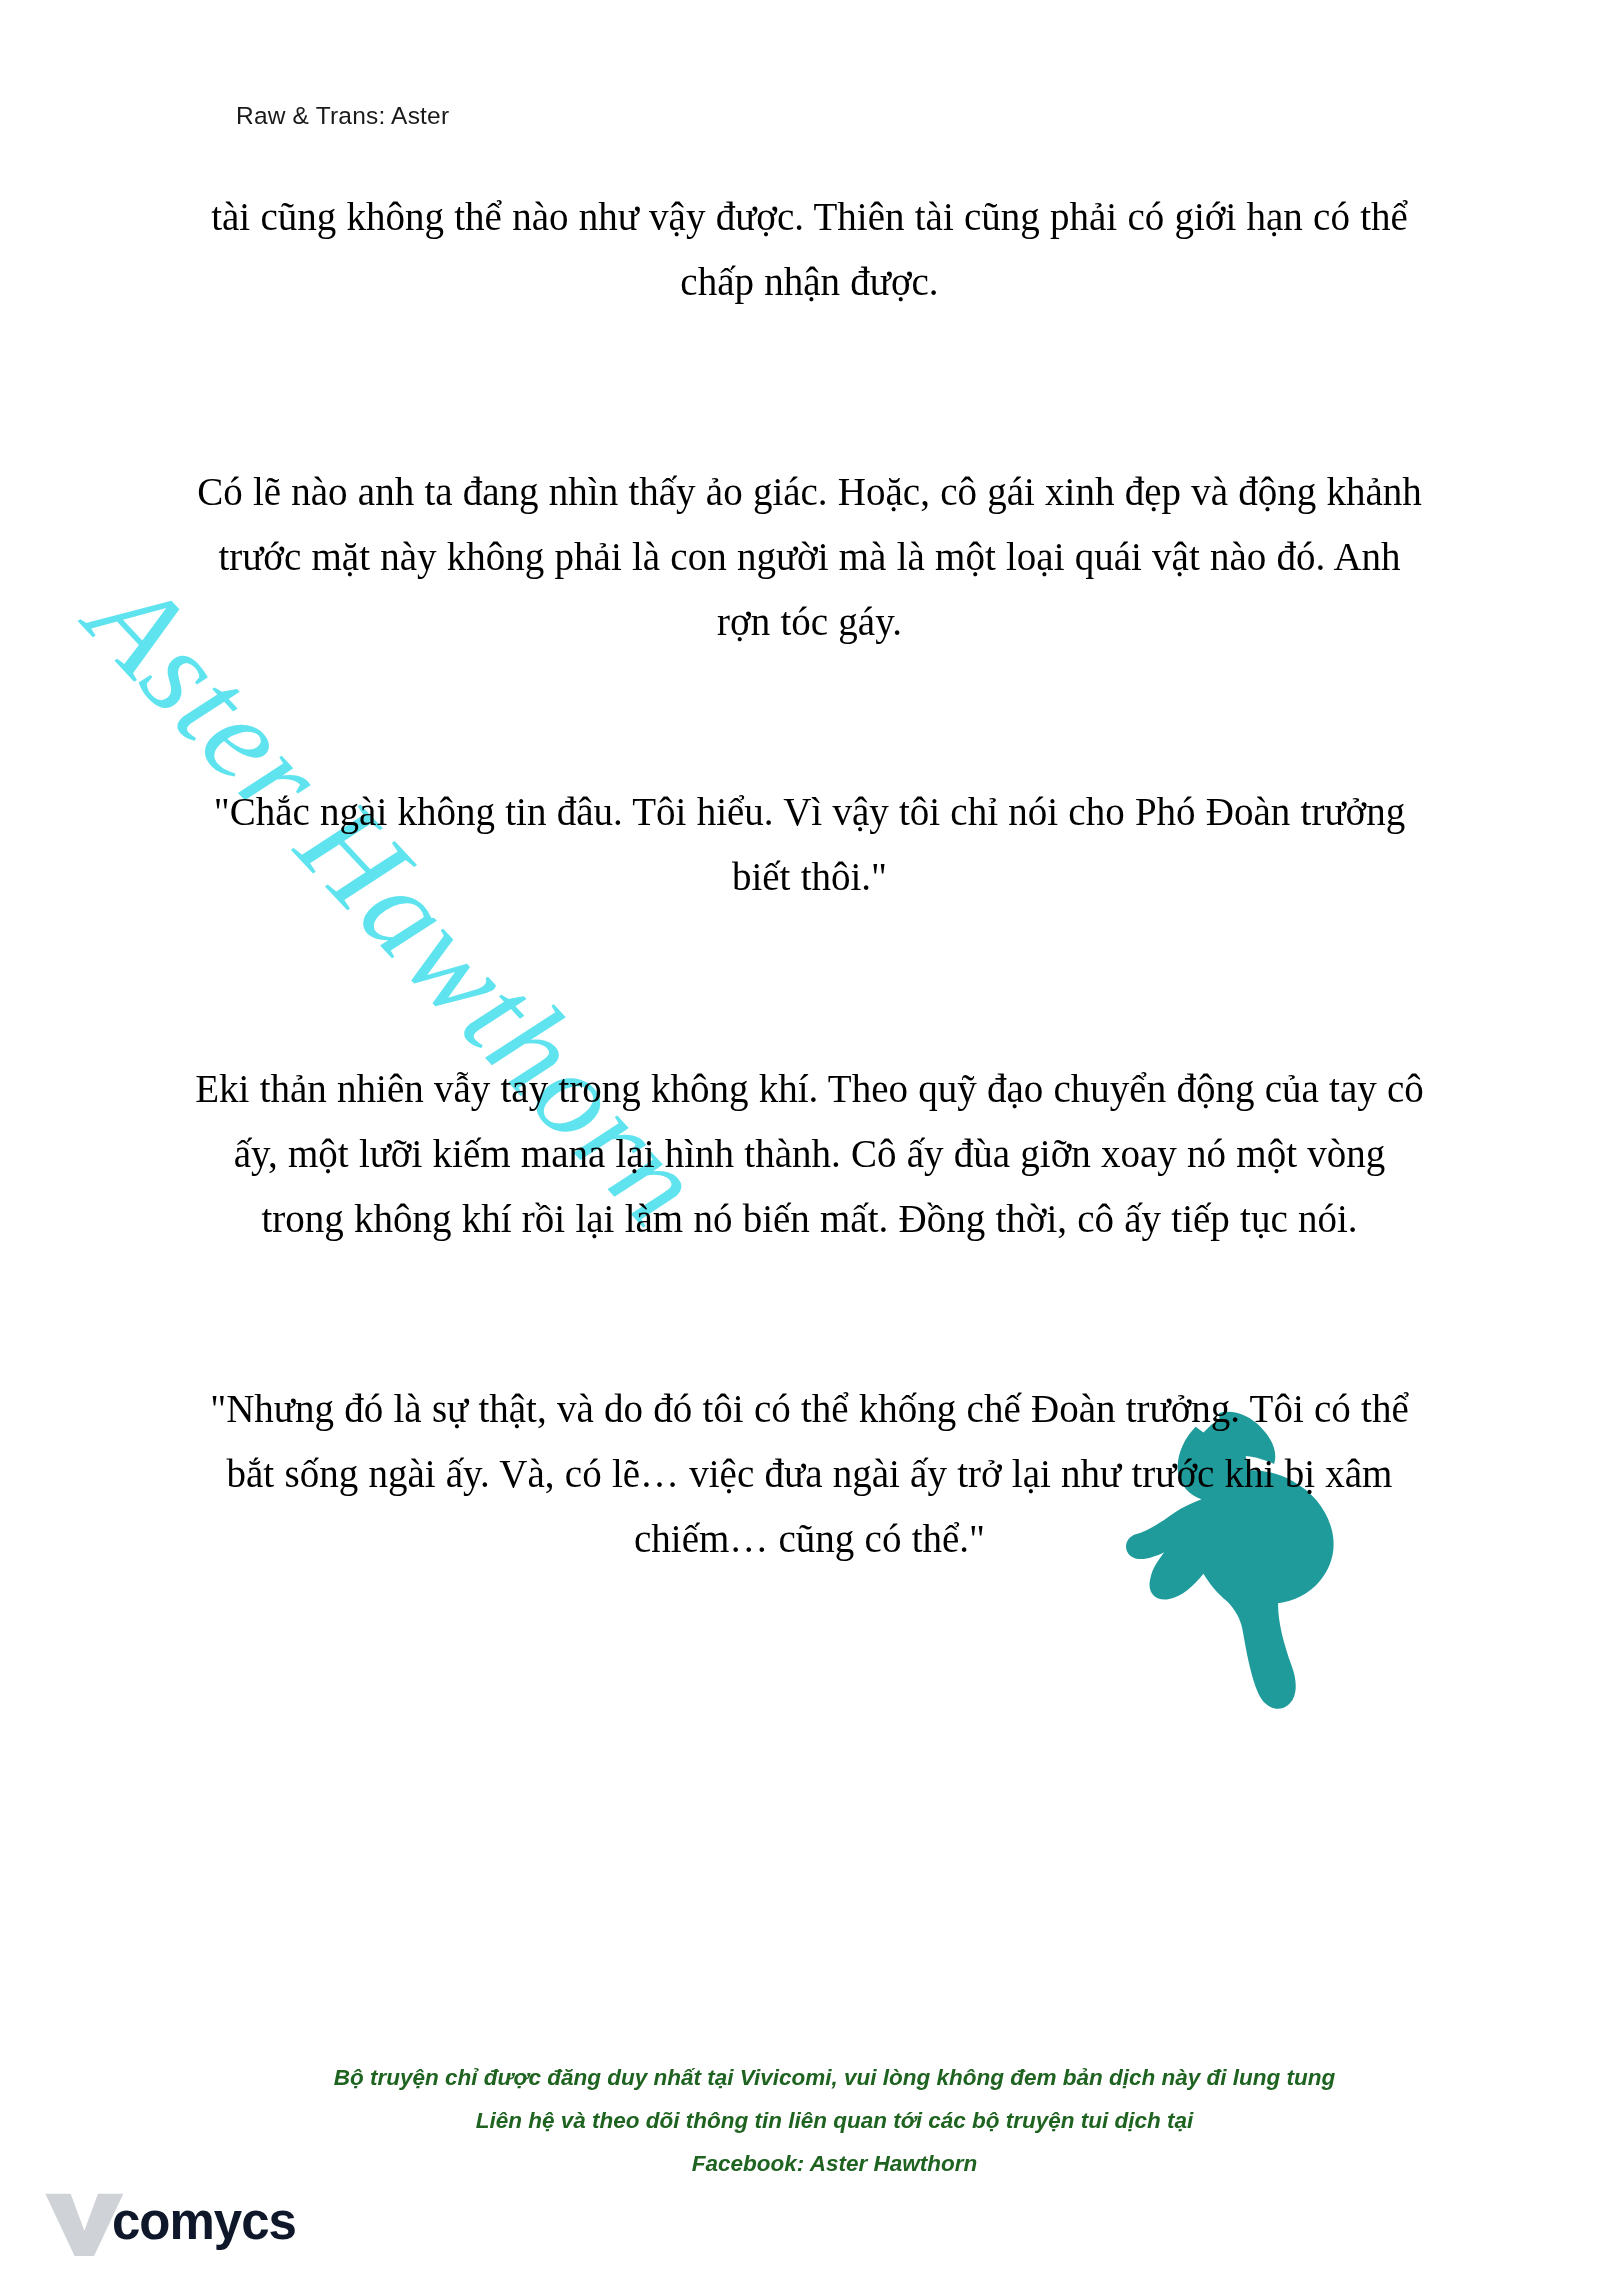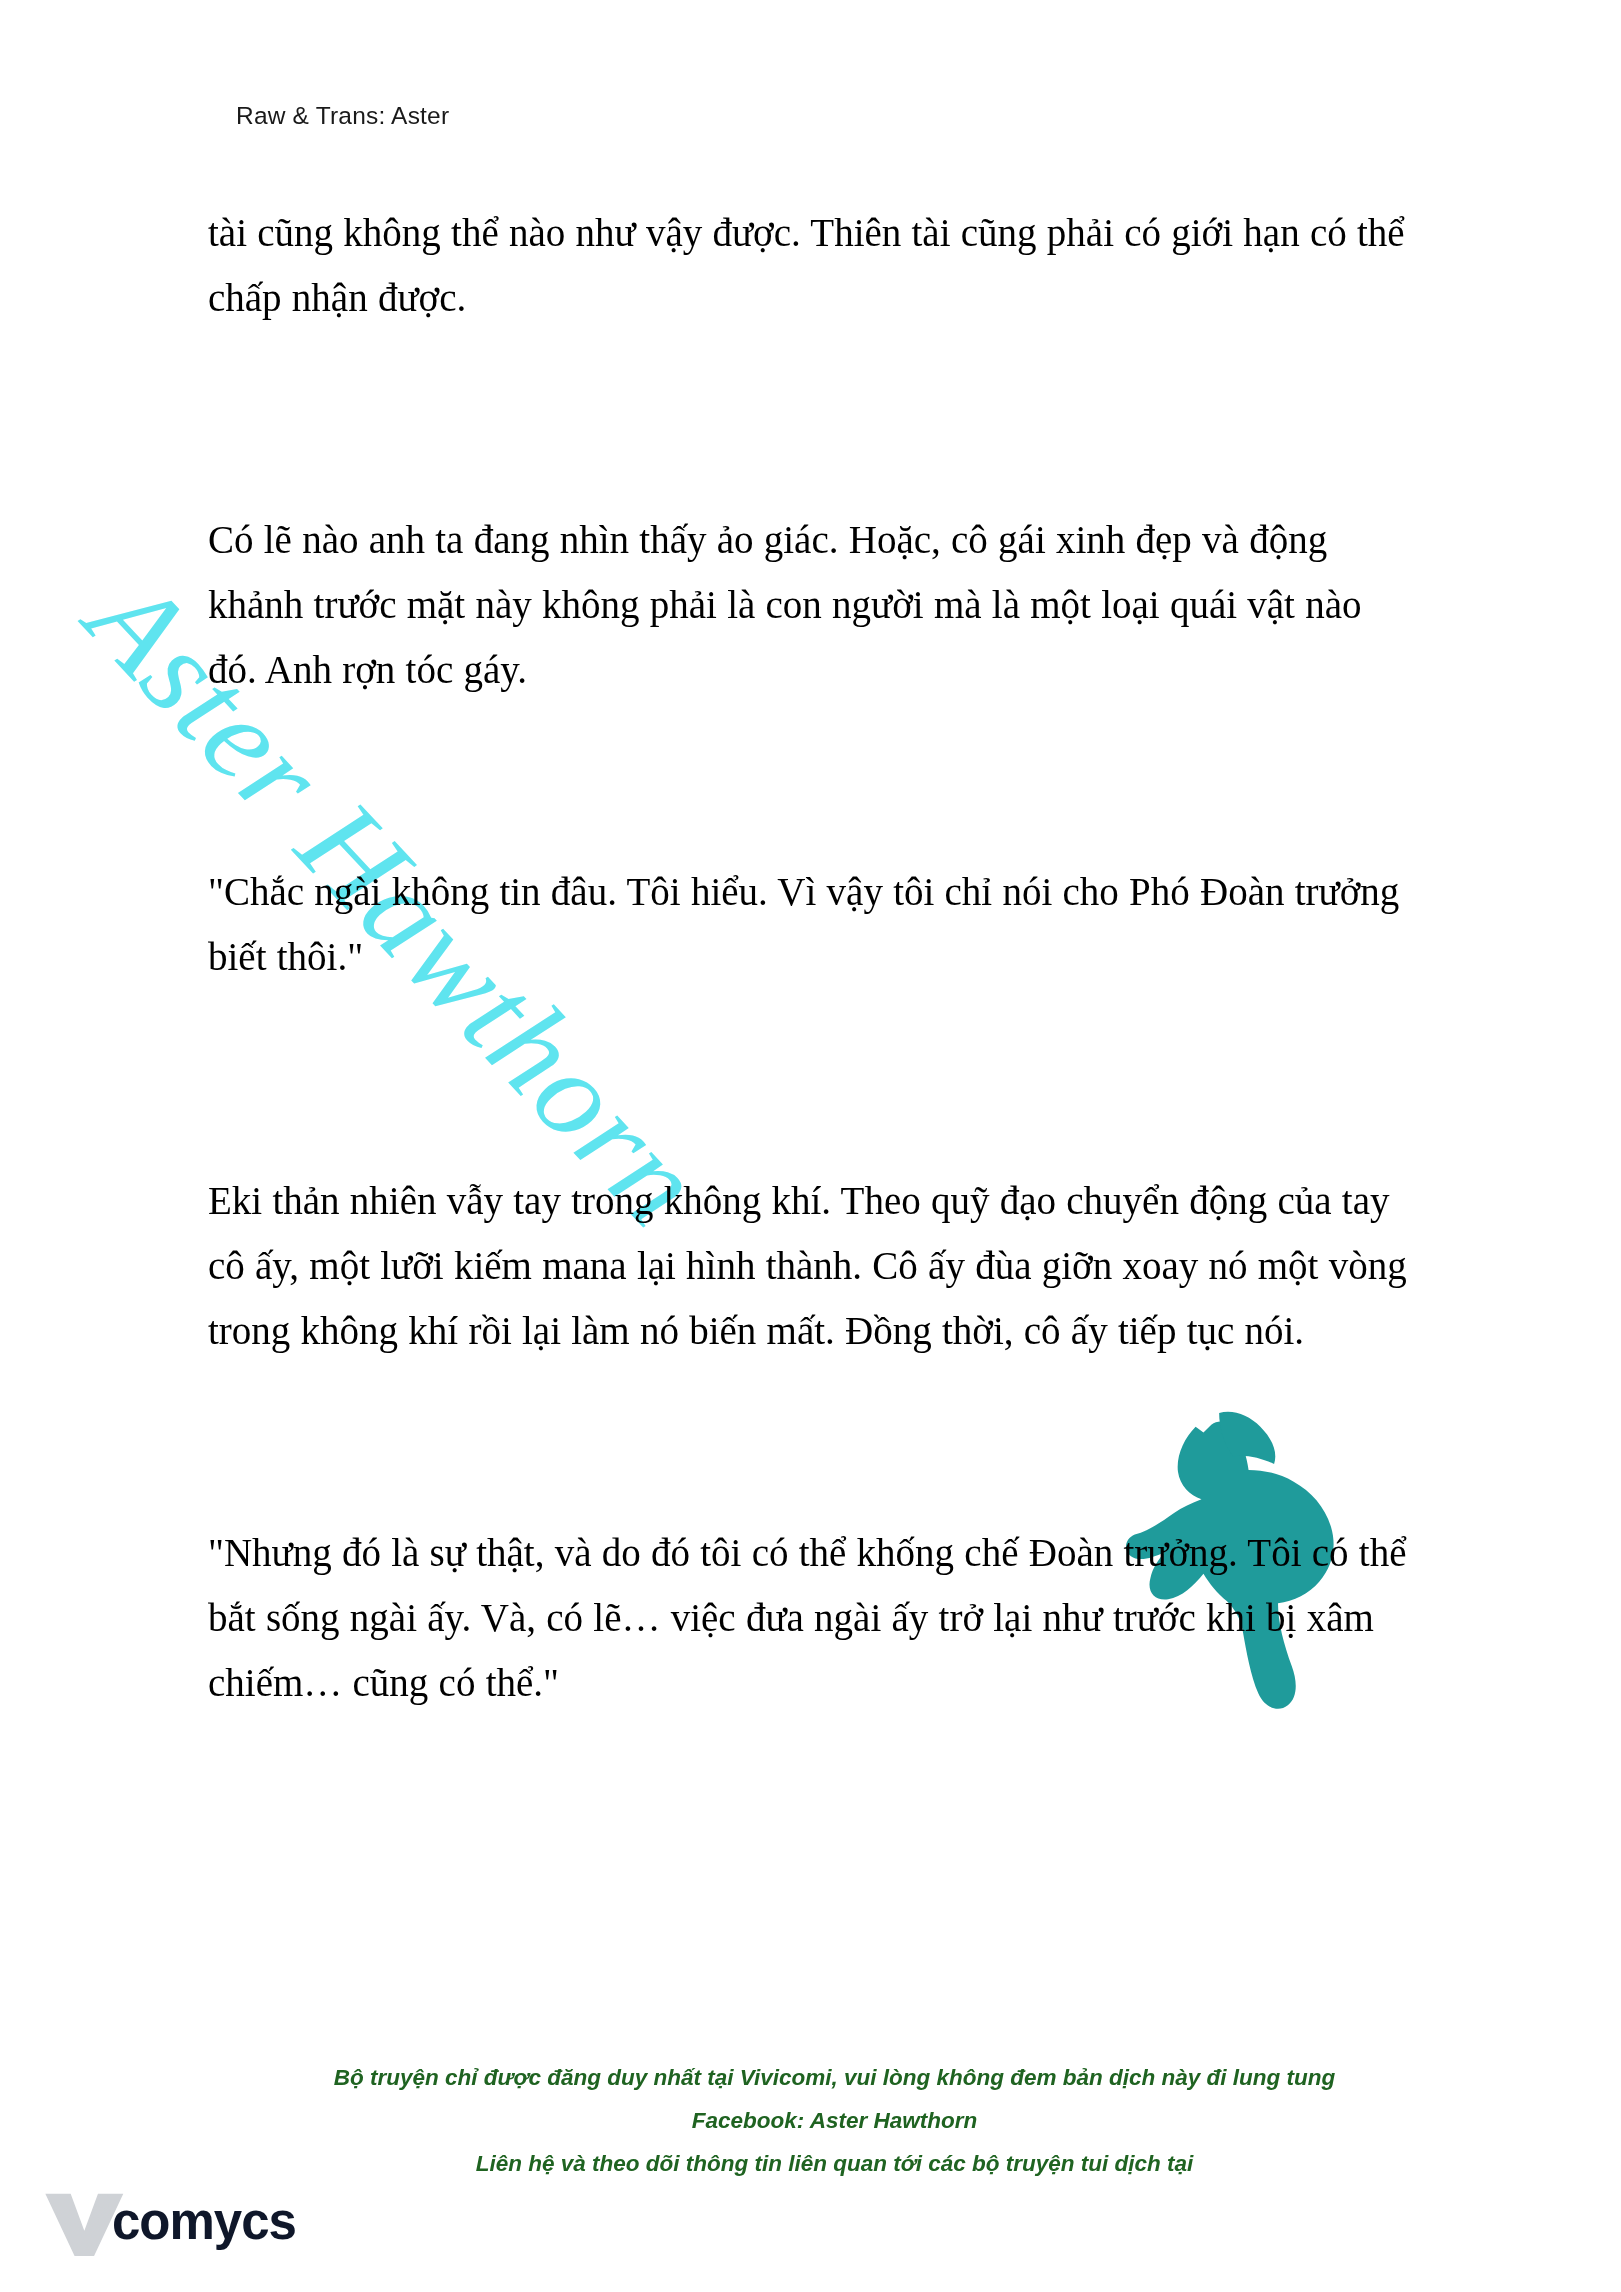--- a/index.html
+++ b/index.html
@@ -35,22 +35,22 @@
     top: 184px;
     left: 192px;
     width: 1235px;
     z-index: 3;
   }
   .para {
     font-family: "Liberation Serif", "DejaVu Serif", serif;
     font-size: 39px;
     line-height: 65px;
     color: #000000;
-    margin: 16px;
-    text-align: left;
+    margin: 0;
+    text-align: center;
     word-spacing: 0.5px;
   }
   .gap-lg { height: 145px; }
   .gap-md { height: 125px; }
   .gap-xl { height: 147px; }
 
   
   .watermark {
     position: absolute;
     left: 165px;
@@ -163,22 +163,22 @@
     <div class="gap-md"></div>
     <p class="para">"Chắc ngài không tin đâu. Tôi hiểu. Vì vậy tôi chỉ nói cho Phó Đoàn trưởng biết thôi."</p>
     <div class="gap-xl"></div>
     <p class="para">Eki thản nhiên vẫy tay trong không khí. Theo quỹ đạo chuyển động của tay cô ấy, một lưỡi kiếm mana lại hình thành. Cô ấy đùa giỡn xoay nó một vòng trong không khí rồi lại làm nó biến mất. Đồng thời, cô ấy tiếp tục nói.</p>
     <div class="gap-md"></div>
     <p class="para">"Nhưng đó là sự thật, và do đó tôi có thể khống chế Đoàn trưởng. Tôi có thể bắt sống ngài ấy. Và, có lẽ… việc đưa ngài ấy trở lại như trước khi bị xâm chiếm… cũng có thể."</p>
   </div>
 
   <div class="footer">
     <div>Bộ truyện chỉ được đăng duy nhất tại Vivicomi, vui lòng không đem bản dịch này đi lung tung</div>
+    <div>Liên hệ và theo dõi thông tin liên quan tới các bộ truyện tui dịch tại</div>
     <div>Facebook: Aster Hawthorn</div>
-    <div>Liên hệ và theo dõi thông tin liên quan tới các bộ truyện tui dịch tại</div>
   </div>
 
   <div class="logo">
     <svg width="225" height="76" viewBox="0 0 230 78" xmlns="http://www.w3.org/2000/svg">
       <path fill="#cfd2d6" d="M4 10 L30 10 L44 48 L58 10 L84 10 L54 74 L34 74 Z"></path>
       <circle cx="64" cy="18" r="7" fill="#cfd2d6"></circle>
     </svg>
     <span class="logo-text">comycs</span>
   </div>
 

